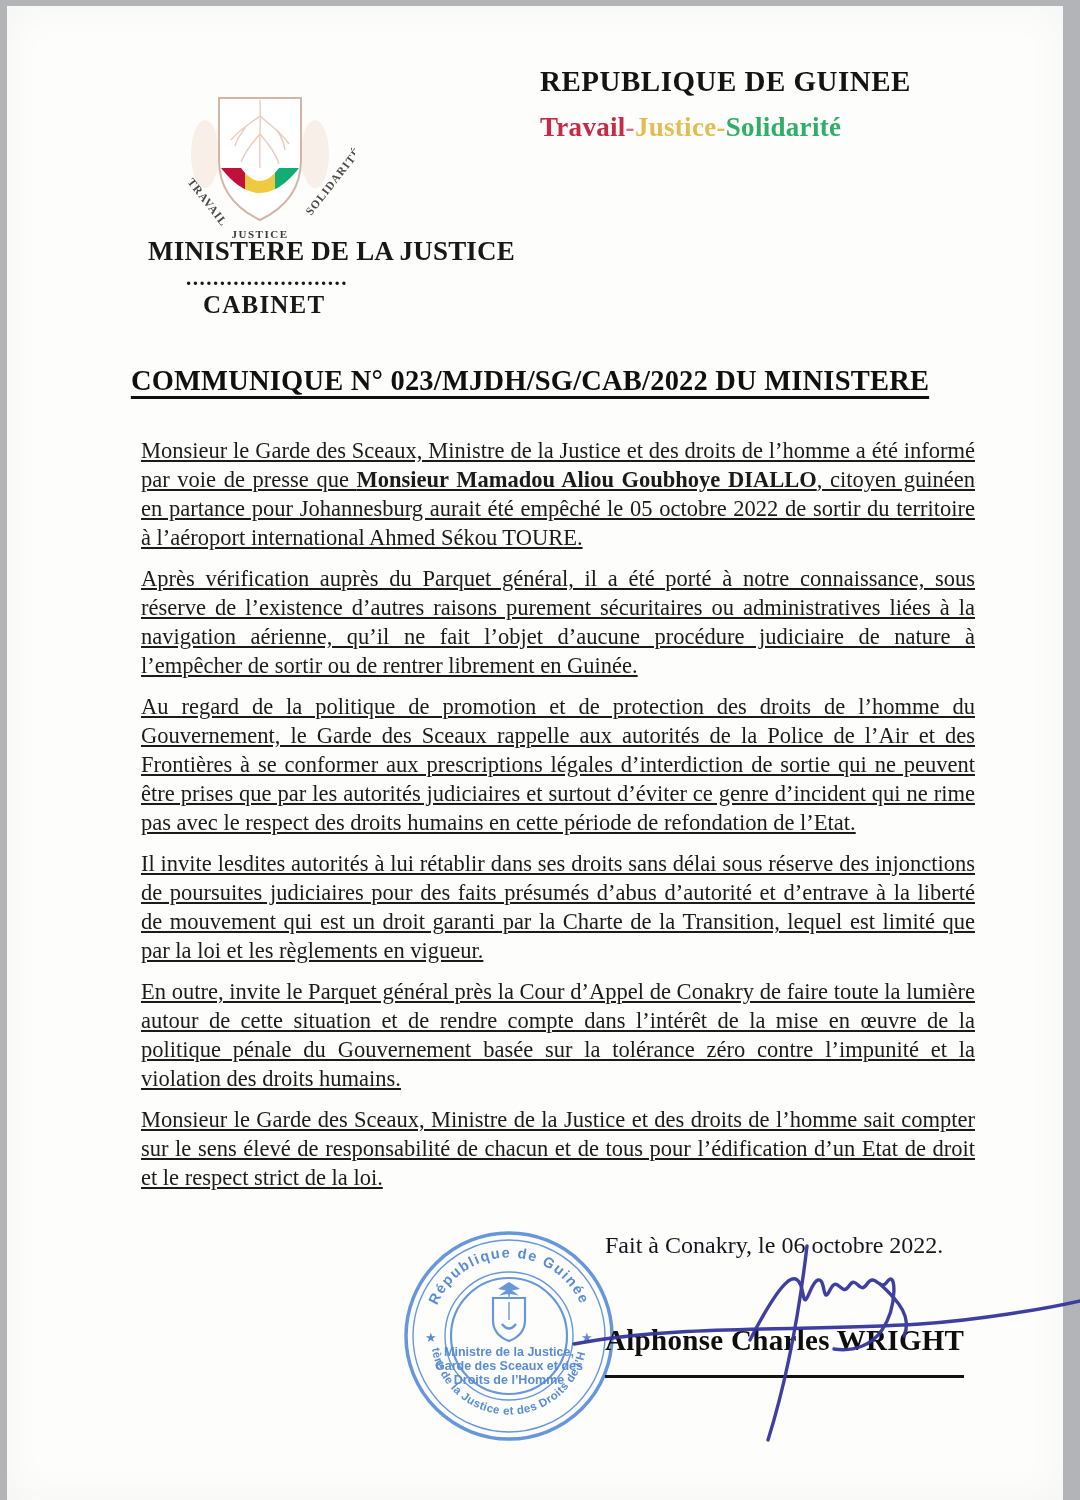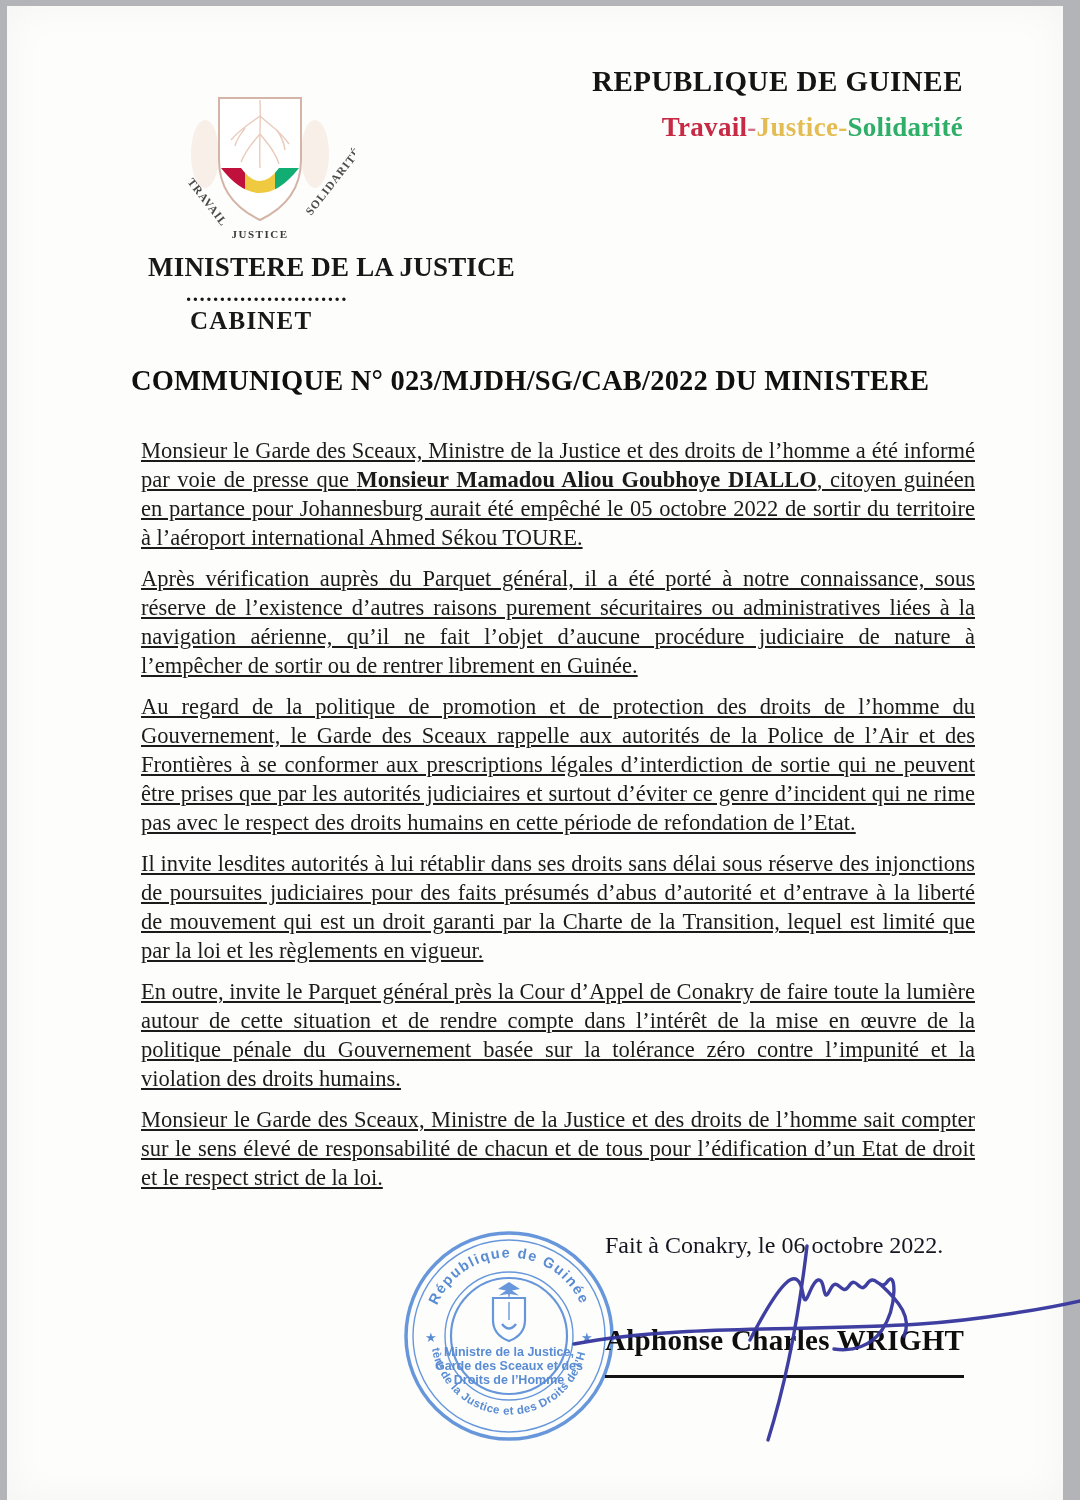--- a/index.html
+++ b/index.html
@@ -9,36 +9,37 @@
     font-family:"Liberation Serif", serif;
     color:#1c1c1c;
   }
   .paper{
     position:absolute;left:7px;top:6px;width:1056px;height:1494px;
     background:#fdfdfc;
     box-shadow:inset 0 0 40px rgba(0,0,0,0.04);
   }
   
   .coat{position:absolute;left:158px;top:76px;width:190px;height:172px;}
-  .republic{position:absolute;left:516px;top:60px;width:440px;text-align:right;}
+  .republic{position:absolute;left:533px;top:60px;width:440px;text-align:left;}
   .republic-title{
     font-size:29px;font-weight:bold;letter-spacing:.5px;line-height:1.1;color:#141414;
   }
   .motto{font-size:27px;font-weight:bold;margin-top:14px;letter-spacing:.3px;}
   
-  .ministry{position:absolute;left:141px;top:246px;line-height:1.16;}
+  .ministry{position:absolute;left:141px;top:230px;line-height:1.16;}
   .ministry-line{font-size:27px;font-weight:bold;color:#181818;letter-spacing:.2px;}
   .dots-row{font-size:21px;font-weight:bold;letter-spacing:1.5px;margin:2px 0 0 38px;line-height:.9;color:#181818;}
-  .cabinet{font-size:25px;font-weight:bold;letter-spacing:1.2px;margin:2px 0 0 42px;color:#181818;}
+  .cabinet{font-size:25px;font-weight:bold;letter-spacing:1.2px;margin:2px 0 0 55px;color:#181818;}
   
   .doc-title{
     position:absolute;left:80px;right:90px;top:352px;text-align:center;
     font-size:28.5px;font-weight:bold;line-height:1.6;color:#101010;letter-spacing:.2px;
   }
   .doc-title .tline{
+    text-decoration:underline;
     text-decoration-thickness:2.5px;
     text-underline-offset:6px;
   }
   
   .body-text{
     position:absolute;left:134px;top:430px;width:834px;
     font-size:22.5px;line-height:29px;text-align:justify;color:#1b1b1b;
   }
   .body-text p{margin:0 0 12px 0;text-decoration:underline;}
   .body-text .bname{font-weight:bold;}

